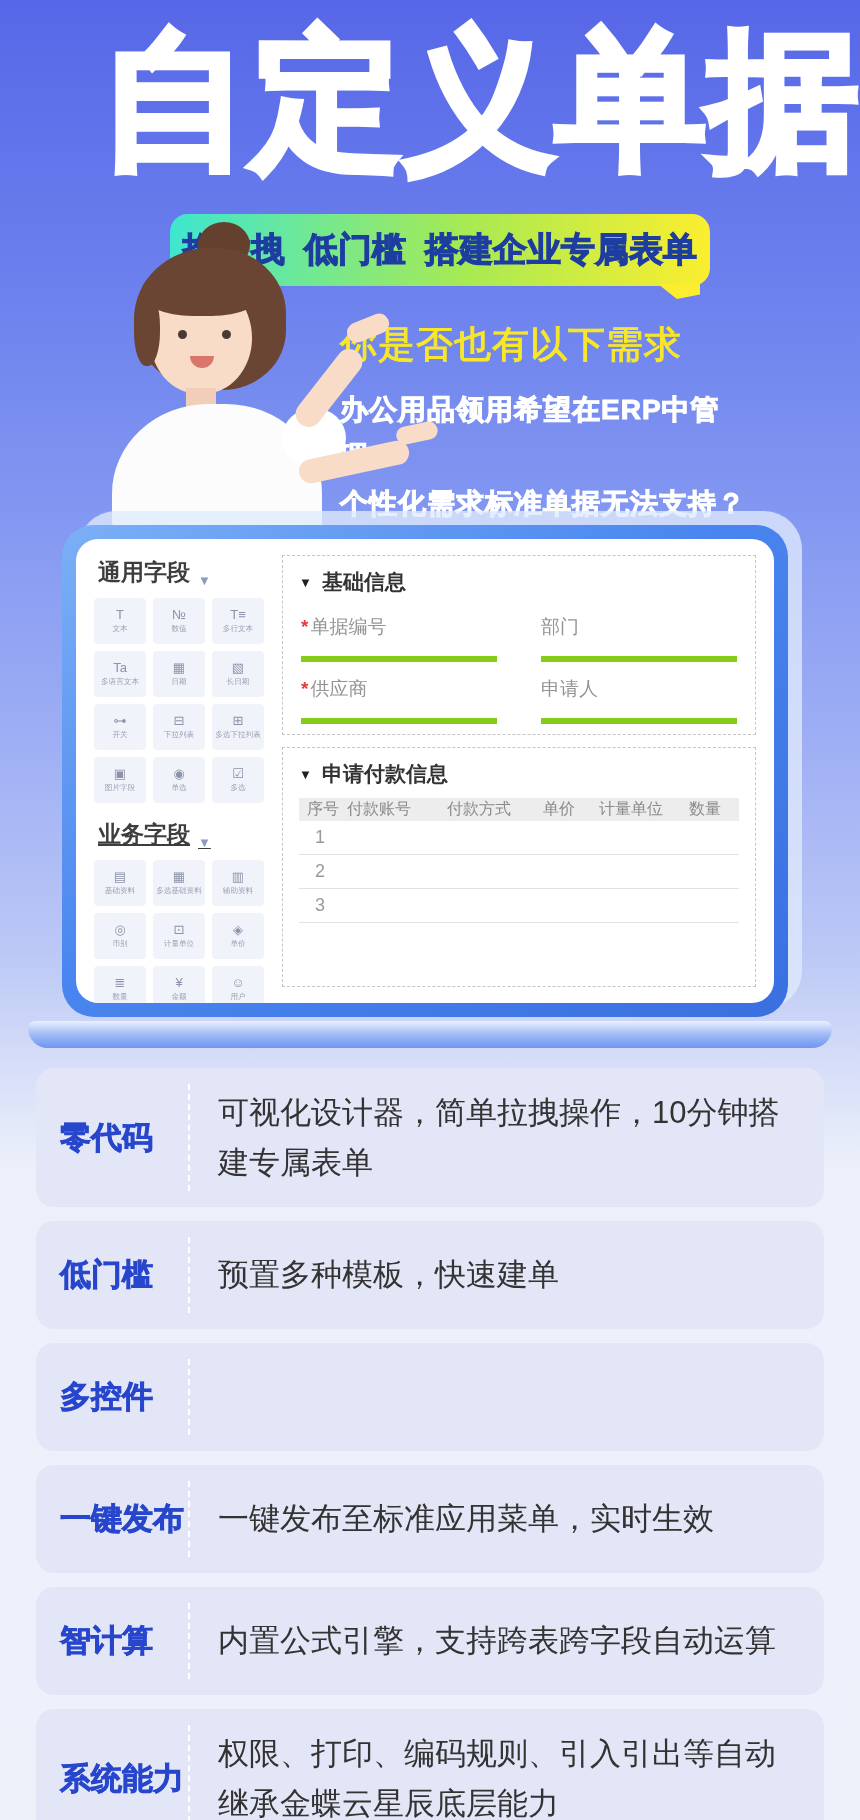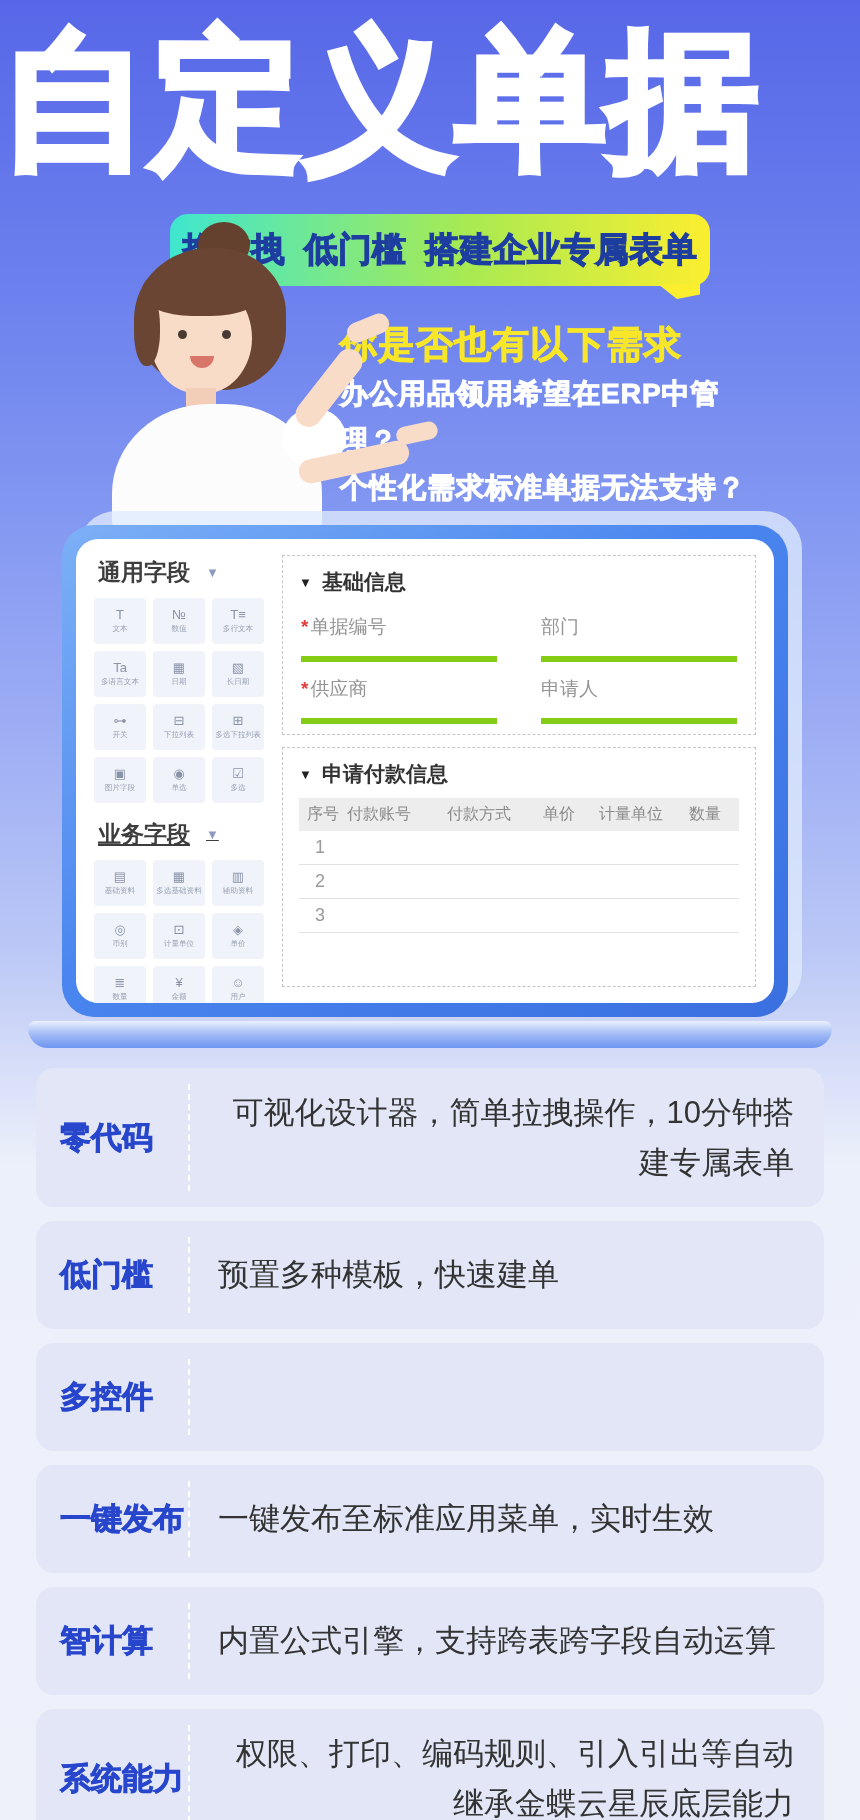--- a/index.html
+++ b/index.html
@@ -1,20 +1,20 @@
 <!DOCTYPE html>
 <html><head>
 <meta charset="utf-8">
 <style>
   html,body{margin:0;padding:0;background:#dfe4f5;}
   .page{position:relative;width:860px;height:1820px;overflow:hidden;margin:0 auto;
     font-family:"Liberation Sans","DejaVu Sans",sans-serif;
     background:linear-gradient(180deg,#5767e8 0%,#6c81ed 16%,#8297f1 28%,#9dadf4 40%,#bac7f6 52%,#d8dff8 59%,#ecf0fa 64%,#eef1fa 100%);}
   
-  .hero-title{position:absolute;top:22px;left:0;width:100%;margin:0;text-align:left;
+  .hero-title{position:absolute;top:22px;left:0;width:100%;margin:0;text-align:right;
     font-size:150px;line-height:1.05;font-weight:900;color:#fff;-webkit-text-stroke:6px #fff;letter-spacing:2px;}
   .banner{position:absolute;left:170px;top:214px;width:540px;height:72px;border-radius:18px;z-index:3;
     background:linear-gradient(90deg,#3fe6cf 0%,#a8ea52 55%,#fbee2f 100%);
     display:flex;align-items:center;justify-content:center;}
   .banner-text{font-size:34px;font-weight:800;color:#1d3da0;-webkit-text-stroke:1.2px #1d3da0;white-space:pre;}
   .banner-tail{position:absolute;right:10px;bottom:-13px;width:42px;height:15px;background:#fbee2f;
     clip-path:polygon(100% 0,100% 70%,45% 100%,0 0);}
   
   .presenter{position:absolute;left:50px;top:222px;width:360px;height:306px;z-index:4;}
   .presenter *{position:absolute;}
@@ -28,57 +28,57 @@
   .p-mouth{left:140px;top:134px;width:24px;height:12px;background:#d9766a;border-radius:0 0 12px 12px;}
   .p-neck{left:136px;top:166px;width:30px;height:22px;background:#f2cdb8;}
   .p-blouse{left:62px;top:182px;width:210px;height:128px;background:#fcfcfd;border-radius:46% 46% 10px 10px / 70% 70% 10px 10px;}
   .p-sleeve{left:232px;top:186px;width:64px;height:60px;background:#ffffff;border-radius:50%;}
   .p-arm-up{left:266px;top:120px;width:26px;height:92px;background:#f9dcc8;border-radius:13px;transform:rotate(38deg);}
   .p-hand-up{left:296px;top:96px;width:44px;height:20px;background:#f9dcc8;border-radius:10px;transform:rotate(-22deg);}
   .p-arm-low{left:248px;top:228px;width:112px;height:24px;background:#f9dcc8;border-radius:12px;transform:rotate(-12deg);}
   .p-hand-low{left:346px;top:202px;width:42px;height:18px;background:#f9dcc8;border-radius:9px;transform:rotate(-12deg);}
   
   .question{position:absolute;left:340px;top:320px;width:420px;z-index:3;}
-  .q-heading{font-size:37px;font-weight:700;color:#f8e729;-webkit-text-stroke:1px #f8e729;letter-spacing:1px;}
+  .q-heading{font-size:37px;font-weight:400;color:#f8e729;-webkit-text-stroke:1px #f8e729;letter-spacing:1px;margin-bottom:16px;}
   .q-line{font-size:28px;font-weight:700;color:#fff;-webkit-text-stroke:1px #fff;line-height:47px;letter-spacing:1px;}
   .q-dots{font-size:40px;font-weight:900;color:#fff;letter-spacing:4px;line-height:26px;}
   
   .laptop{position:absolute;left:0;top:0;width:860px;height:1060px;z-index:5;pointer-events:none;}
   .laptop-glow{position:absolute;left:78px;top:511px;width:724px;height:498px;border-radius:38px;background:rgba(223,235,253,.78);}
   .laptop-frame{position:absolute;left:62px;top:525px;width:726px;height:492px;border-radius:32px;
     background:linear-gradient(145deg,#7cb0f6 0%,#4a86ef 45%,#3a6fe0 100%);}
   .laptop-screen{position:absolute;left:14px;top:14px;right:14px;bottom:14px;background:#fff;border-radius:22px;
     padding:16px 18px;display:flex;gap:16px;overflow:hidden;box-sizing:border-box;}
   .laptop-base{position:absolute;left:28px;top:1021px;width:804px;height:27px;
     background:linear-gradient(180deg,#eaf0fd 0%,#a3bcf6 48%,#6e95f0 100%);border-radius:8px 8px 22px 22px;}
   
   .palette{width:172px;flex:none;}
-  .palette-header{display:flex;align-items:center;gap:16px;margin:2px 0 10px 4px;font-size:23px;font-weight:700;color:#3d3d3d;}
+  .palette-header{display:flex;align-items:flex-end;gap:8px;margin:2px 0 10px 4px;font-size:23px;font-weight:700;color:#3d3d3d;}
   .palette-header.second{margin-top:16px;text-decoration:underline;}
   .caret{font-size:13px;color:#8d9ac0;}
   .tile-grid{display:grid;grid-template-columns:repeat(3,52px);gap:7px;}
   .tile{height:46px;background:#f0f3fa;border-radius:4px;display:flex;flex-direction:column;align-items:center;justify-content:center;gap:2px;}
   .tile-icon{font-size:13px;color:#8a93a8;line-height:1;}
   .tile-label{font-size:8px;color:#9aa2b4;white-space:nowrap;transform:scale(.95);}
   
   .canvas{flex:1;display:flex;flex-direction:column;gap:12px;min-width:0;}
   .form-box{border:1px dashed #c6c6c6;padding:12px 16px 10px;box-sizing:border-box;}
   .box-pay{flex:1;}
   .box-title{display:flex;align-items:center;gap:10px;font-size:21px;font-weight:700;color:#333;}
   .box-caret{font-size:13px;color:#222;}
   .fields-grid{display:grid;grid-template-columns:1fr 1fr;column-gap:44px;margin-top:4px;padding:0 2px;}
   .field{height:62px;padding-top:14px;border-bottom:6px solid #84cc16;font-size:19px;color:#949494;box-sizing:border-box;}
   .req{color:#e23c3c;font-weight:700;margin-right:2px;}
   .pay-table{margin-top:10px;}
-  .pay-head{display:grid;grid-template-columns:40px 100px 96px 56px 90px 44px;background:#ededed;height:33px;align-items:center;
+  .pay-head{display:grid;grid-template-columns:40px 100px 96px 56px 90px 44px;background:#ededed;height:23px;align-items:center;
     font-size:16px;color:#8b8b8b;padding-left:8px;}
   .pay-row{height:33px;border-bottom:1px solid #e2e2e2;display:flex;align-items:center;font-size:18px;color:#9a9a9a;padding-left:16px;}
   
   .features{position:absolute;left:36px;top:1068px;width:788px;}
-  .card{display:flex;background:#e2e6f6;border-radius:18px;margin-bottom:14px;min-height:108px;text-align:right;}
+  .card{display:flex;background:#e2e6f6;border-radius:18px;margin-bottom:14px;min-height:108px;}
   .card-label{width:152px;flex:none;display:flex;align-items:center;padding-left:24px;box-sizing:border-box;
     font-size:31px;font-weight:800;color:#2746cc;-webkit-text-stroke:.8px #2746cc;}
   .card-divider{border-left:2px dashed #ffffff;margin:16px 0;}
   .card-desc{flex:1;display:flex;align-items:center;padding:20px 30px 20px 28px;font-size:31px;color:#333;line-height:1.6;}
 </style>
 </head>
 <body>
 
 <div class="page">
 

